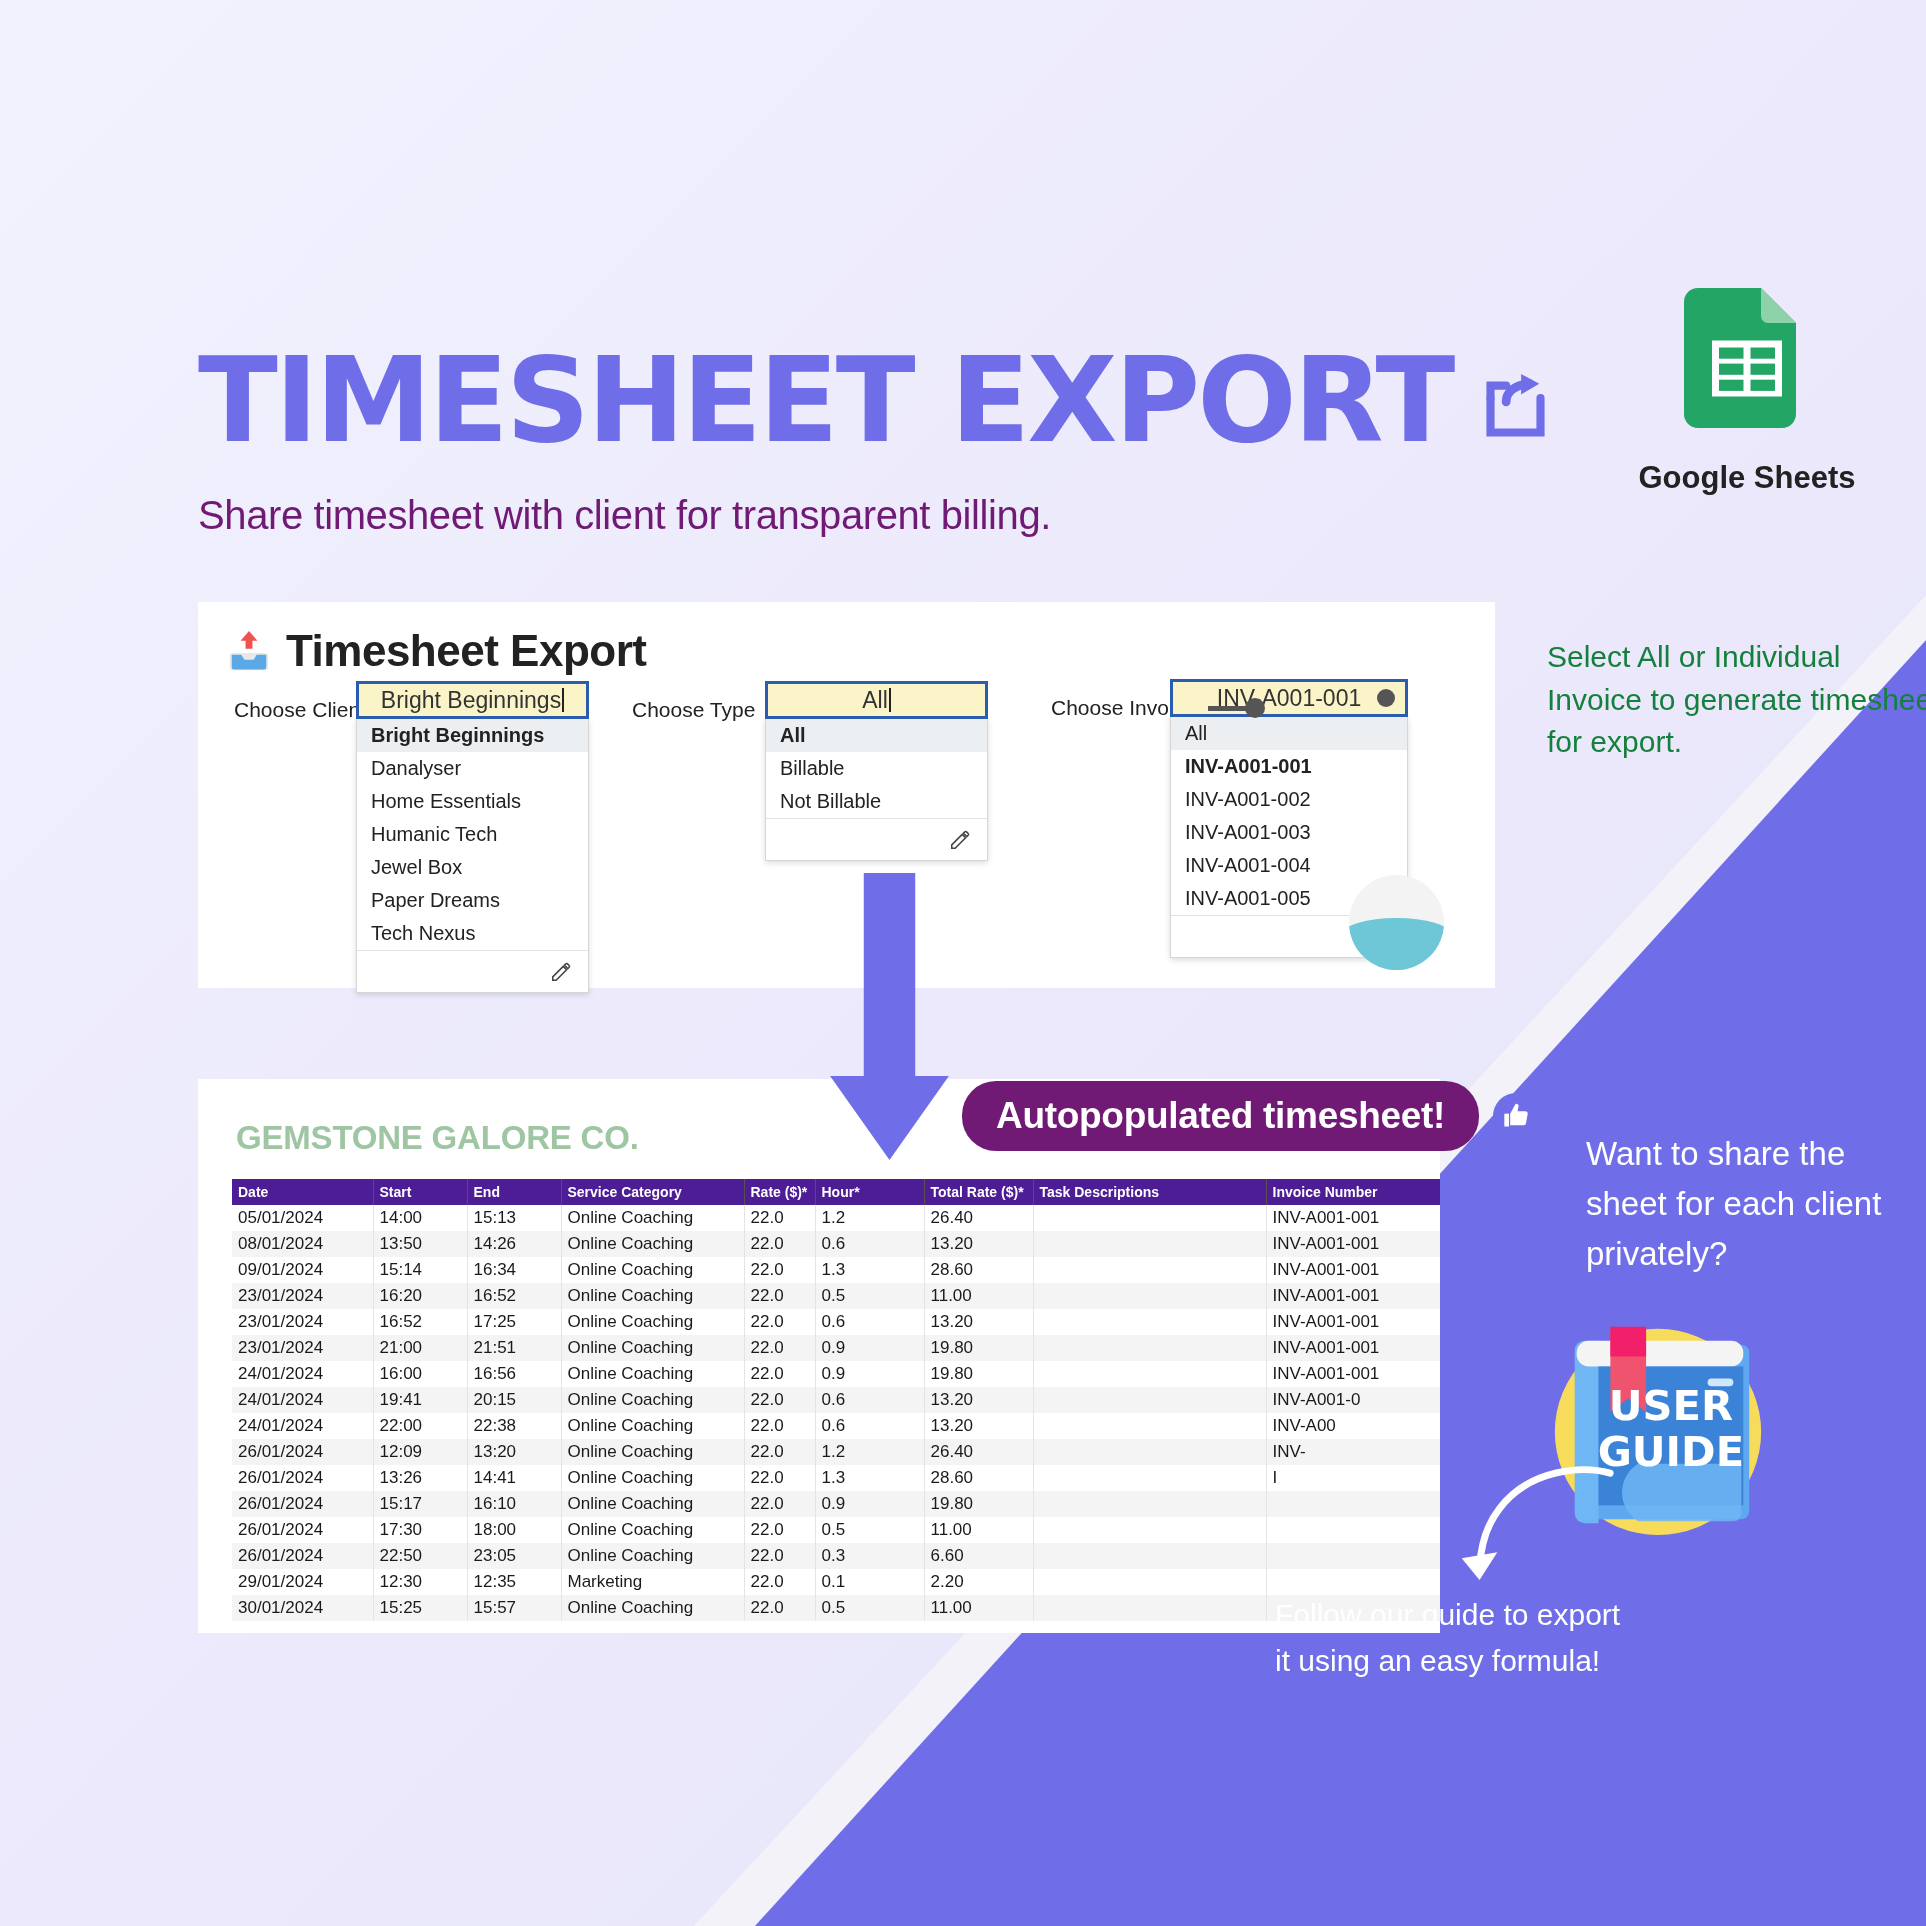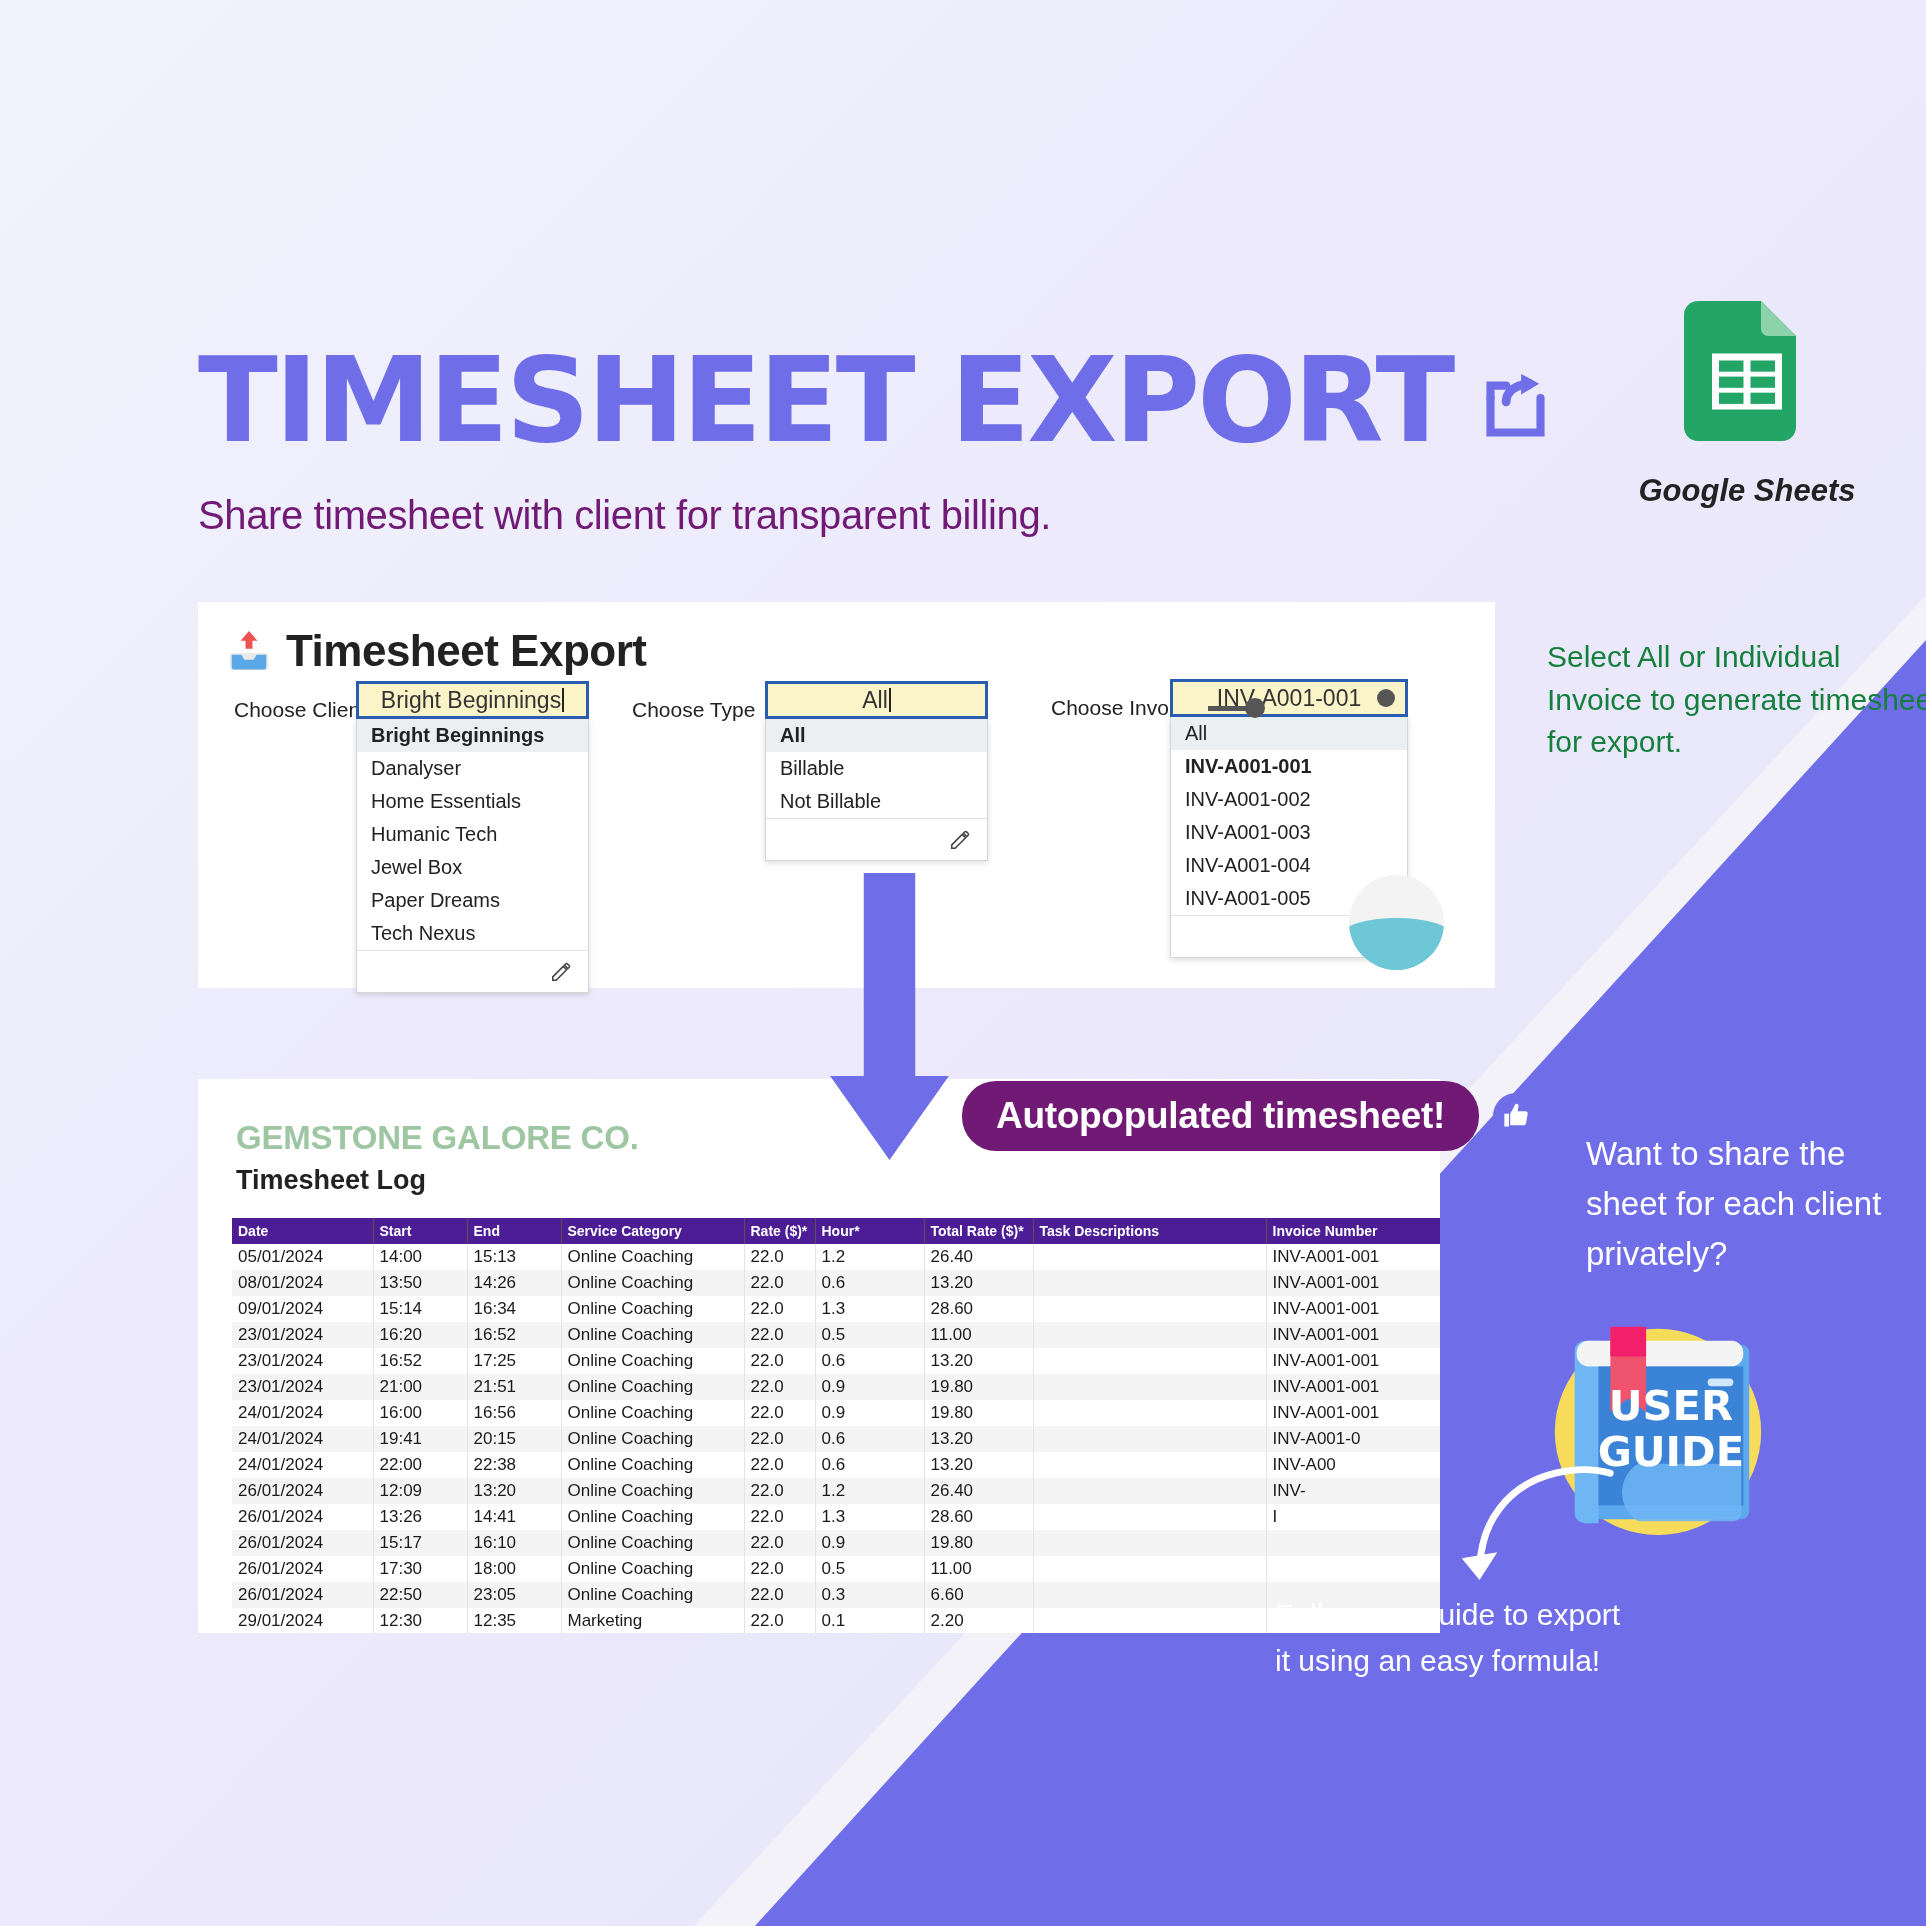--- a/index.html
+++ b/index.html
@@ -32,21 +32,21 @@
     font-size:117px; font-weight:700; letter-spacing:-3px;
     color:#6f6ee8; line-height:1; white-space:nowrap;
   }
   #share-icon { width:75px; height:75px; margin-top:14px; }
   #subtitle {
     margin-top:34px; font-size:40px; color:#701a75; font-weight:400;
     letter-spacing:-0.4px;
   }
 
   
-  #gsheets { position:absolute; left:1638px; top:287px; text-align:center; z-index:5; width:218px;font-style:italic;}
+  #gsheets { position:absolute; left:1638px; top:274px; text-align:center; z-index:5; width:218px;}
   #gsheets-label { margin-top:14px; font-size:31px; font-weight:700; color:#222; }
 
   
   #sheet-panel {
     position:absolute; left:198px; top:602px; width:1297px; height:386px;
     background:#ffffff; z-index:4;
   }
   #sheet-title-row { display:flex; align-items:center; gap:14px; padding:24px 0 0 28px; }
   #sheet-emoji { width:46px; height:46px; position:relative; }
   #sheet-title { font-size:44px; font-weight:700; color:#222; letter-spacing:-0.5px; }
@@ -286,21 +286,20 @@
   <div id="thumb-badge">
     <svg width="28" height="28" viewBox="0 0 24 24">
       <path d="M2 10h4v11H2z" fill="#fff"></path>
       <path d="M7 10l4.2-7.6a1.6 1.6 0 0 1 3 .9L13.4 8H20a2 2 0 0 1 2 2.3l-1.4 8A2 2 0 0 1 18.6 20H7z" fill="#fff"></path>
     </svg>
   </div>
 </div>
 
 <div id="log-panel">
   <div id="log-company">GEMSTONE GALORE CO.</div>
-  <div id="log-sub">Timesheet Log</div>
   <table id="ts">
     <colgroup>
       <col style="width:141px">
         <col style="width:94px">
         <col style="width:94px">
       <col style="width:183px">
         <col style="width:71px">
         <col style="width:109px">
       <col style="width:109px">
         <col style="width:233px">

